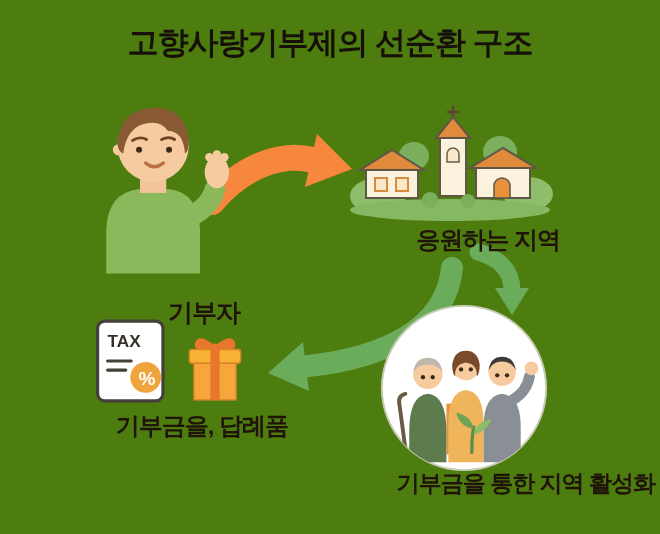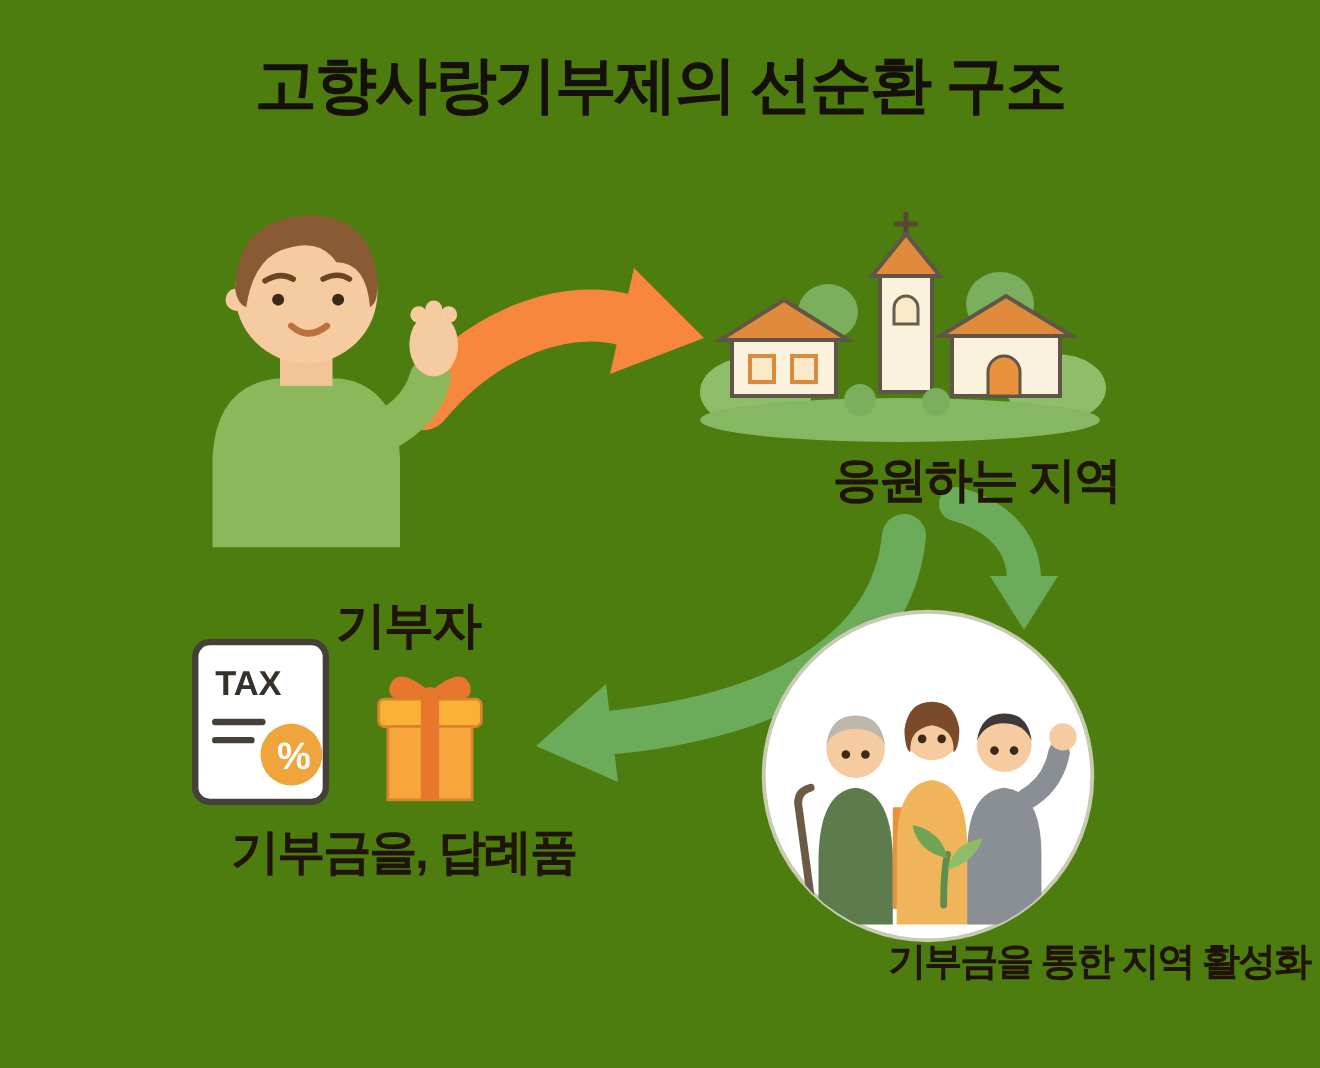--- a/index.html
+++ b/index.html
@@ -11,21 +11,21 @@
   .abs{position:absolute;}
   .title{
     left:0;top:22px;width:660px;text-align:center;
     font-size:31px;font-weight:800;color:#17100a;letter-spacing:-1px;
   }
   .node-label{
     font-weight:800;color:#201409;text-align:right;letter-spacing:-1px;
   }
   .lbl-donor{left:60px;top:276px;width:180px;font-size:25px;margin-top:20px;}
   .lbl-region{left:350px;top:224px;width:210px;font-size:24px;}
-  .lbl-revital{left:295px;top:468px;width:360px;font-size:19px;}
+  .lbl-revital{left:295px;top:468px;width:360px;font-size:23px;}
   .lbl-benefits{left:48px;top:410px;width:240px;font-size:24px;}
   .arrow-layer{left:0;top:0;width:660px;height:534px;pointer-events:none;}
   .illus{display:block;}
 </style>
 </head>
 <body>
 
 <div class="canvas">
 
   <div class="abs title">고향사랑기부제의 선순환 구조</div>

